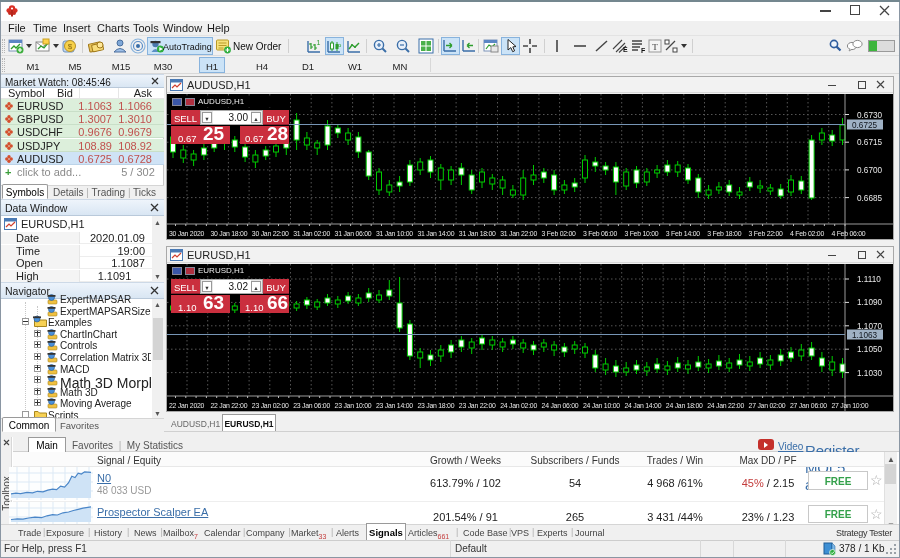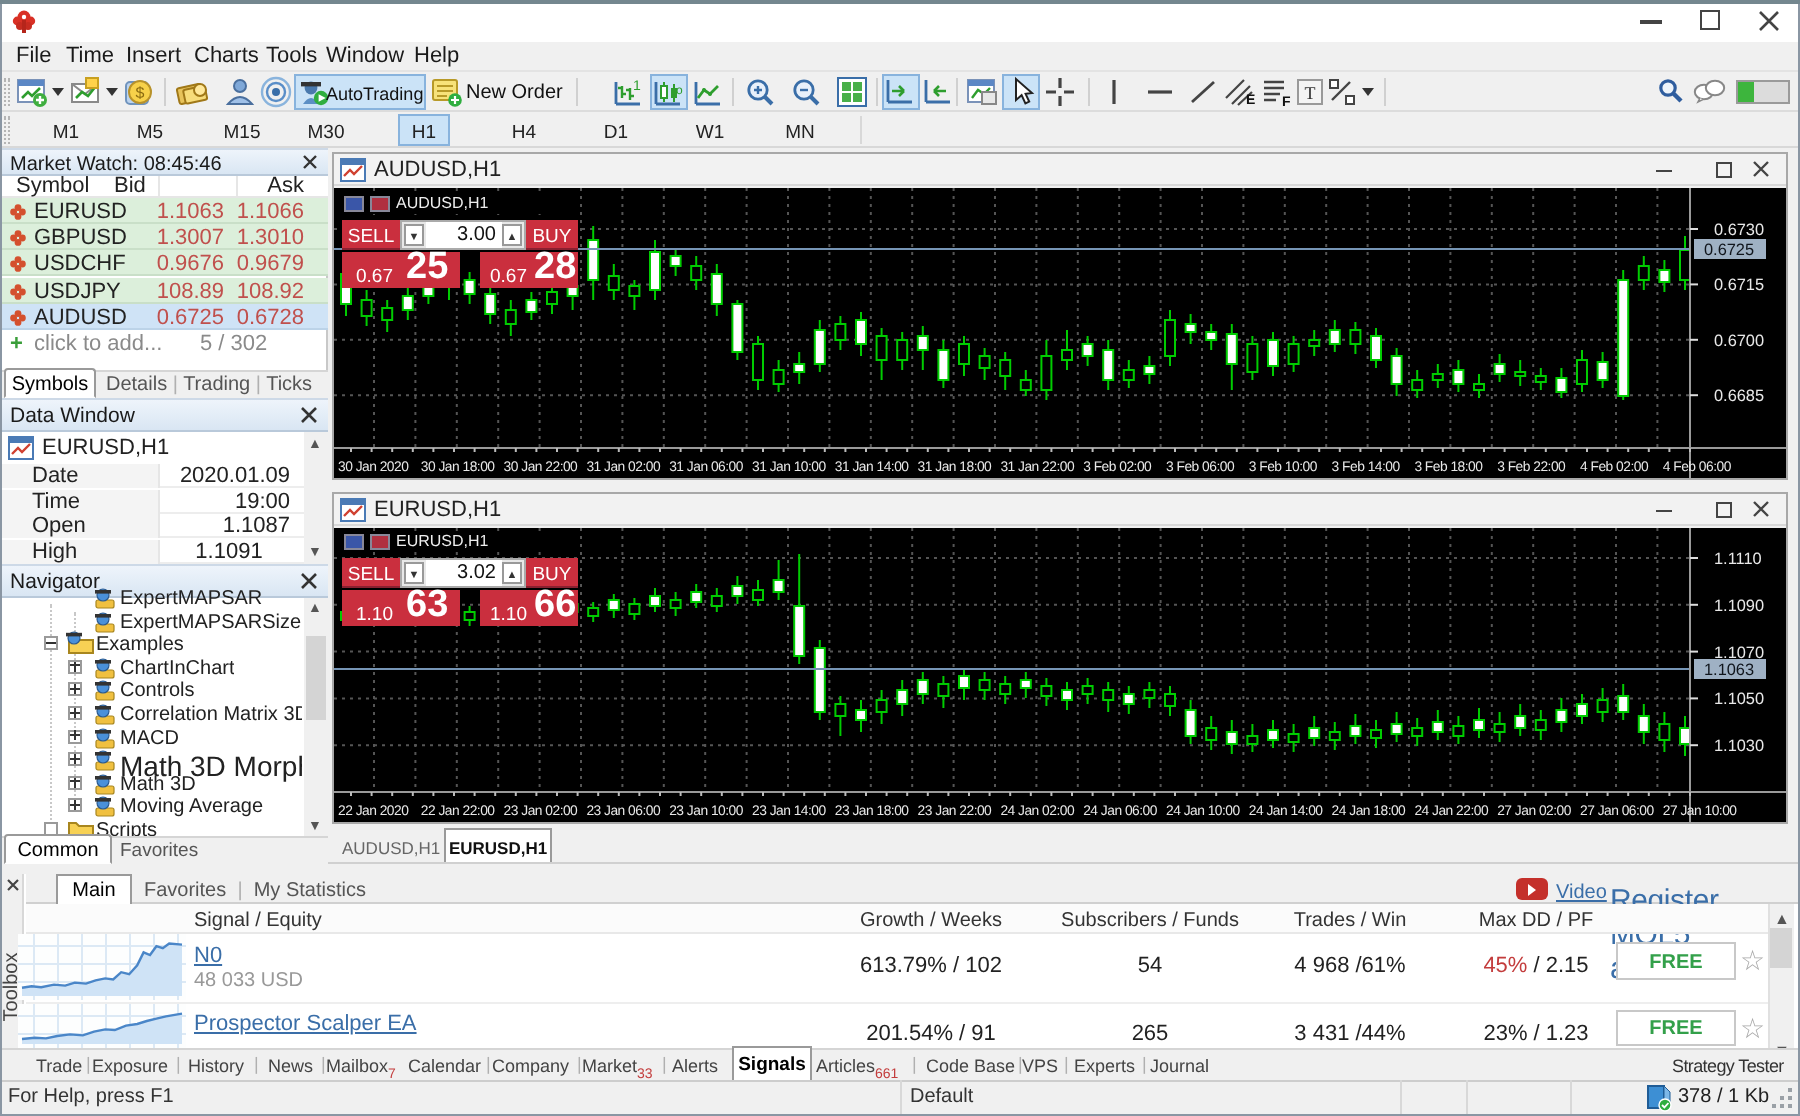--- a/index.html
+++ b/index.html
@@ -266,21 +266,21 @@
       <circle cx="4" cy="1.8" r="1.7" fill="#d4502e"></circle>
       <circle cx="4" cy="6.2" r="1.7" fill="#d4502e"></circle>
           <circle cx="1.8" cy="4" r="1.7" fill="#d4502e"></circle>
       <circle cx="6.2" cy="4" r="1.7" fill="#d4502e"></circle>
     </svg>
     <div class="abs" style="left:17px;top:153px;color:#222">AUDUSD</div>
     <div class="abs" style="left:57px;top:153px;width:55px;text-align:right;color:#c0504d">0.6725</div>
     <div class="abs" style="left:100px;top:153px;width:52px;text-align:right;color:#c0504d">0.6728</div>
     <div class="abs" style="left:5px;top:165.99999999999997px;color:#3a9e3a;font-weight:bold">+</div>
     <div class="abs" style="left:17px;top:165.99999999999997px;color:#8a8a8a">click to add...</div>
-    <div class="abs" style="left:100px;top:165.99999999999997px;width:52px;text-align:left;color:#8a8a8a">5 / 302</div>
+    <div class="abs" style="left:112px;top:165.99999999999997px;width:52px;text-align:center;color:#8a8a8a">5 / 302</div>
     <div class="abs tabbar" style="left:0;top:185px;width:164px;height:14px"></div>
     <div class="abs tab-act" style="left:2px;top:184px;width:46px;height:15px;text-align:center;padding-top:2px;font-size:10px">Symbols</div>
     <div class="abs" style="left:53px;top:187px;color:#555;font-size:10px">Details <span class="sep">|</span> Trading <span class="sep">|</span> Ticks</div>
 <div class="abs" style="left:0;top:199px;width:164px;height:83px;background:#fff;border-right:1px solid #c8c8c8"></div>
     <div class="abs panelhdr" style="left:0;top:199px;width:164px;height:17px"></div>
     <div class="abs" style="left:5px;top:202px;font-size:10.5px">Data Window</div>
     <svg class="abs" style="left:150px;top:203px" width="9" height="9" viewBox="0 0 9 9">
       <path d="M1 1 L8 8 M8 1 L1 8" stroke="#333" stroke-width="1.3"></path>
     </svg>
     <svg class="abs" style="left:4px;top:218px" width="13" height="12" viewBox="0 0 13 12">

